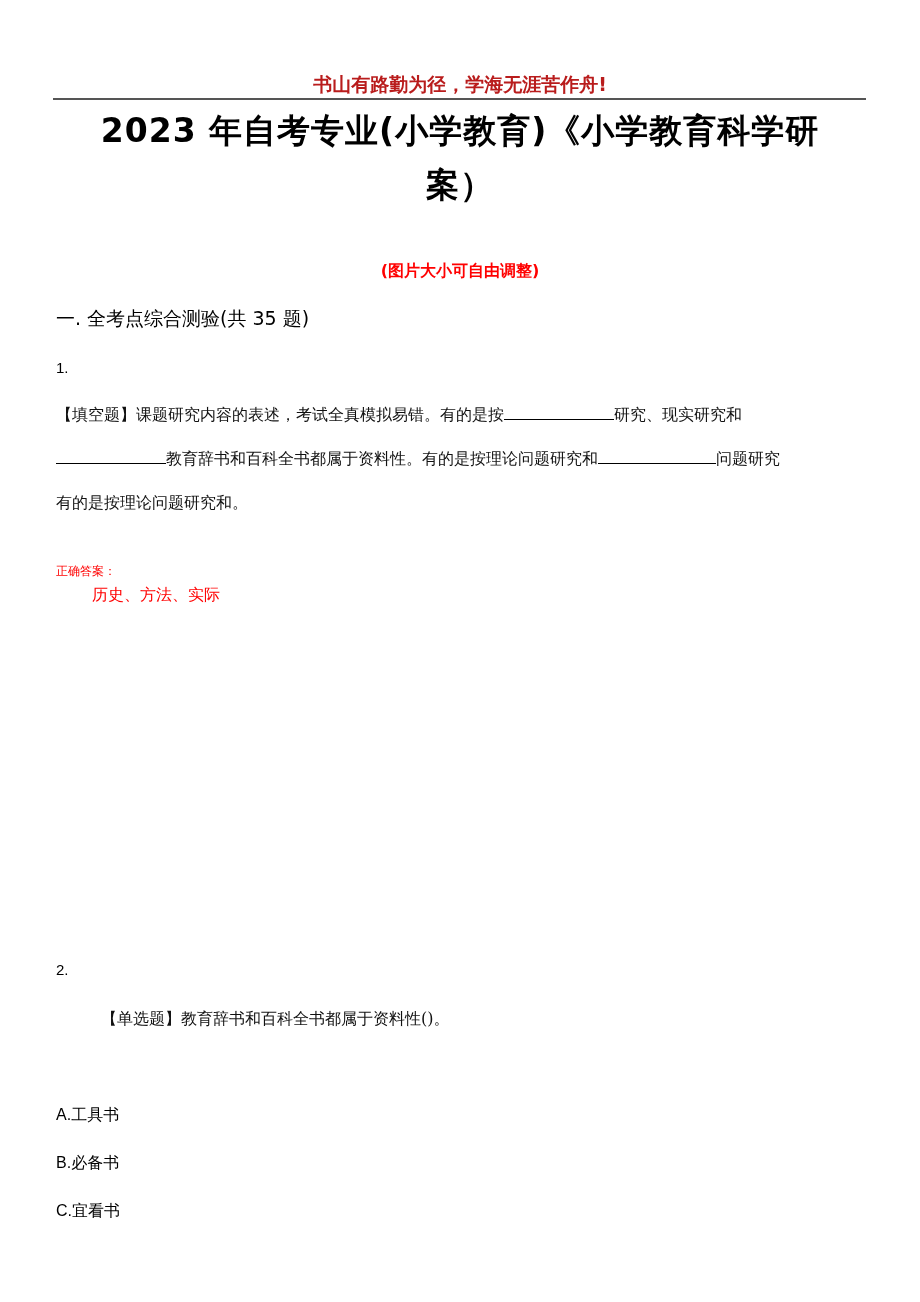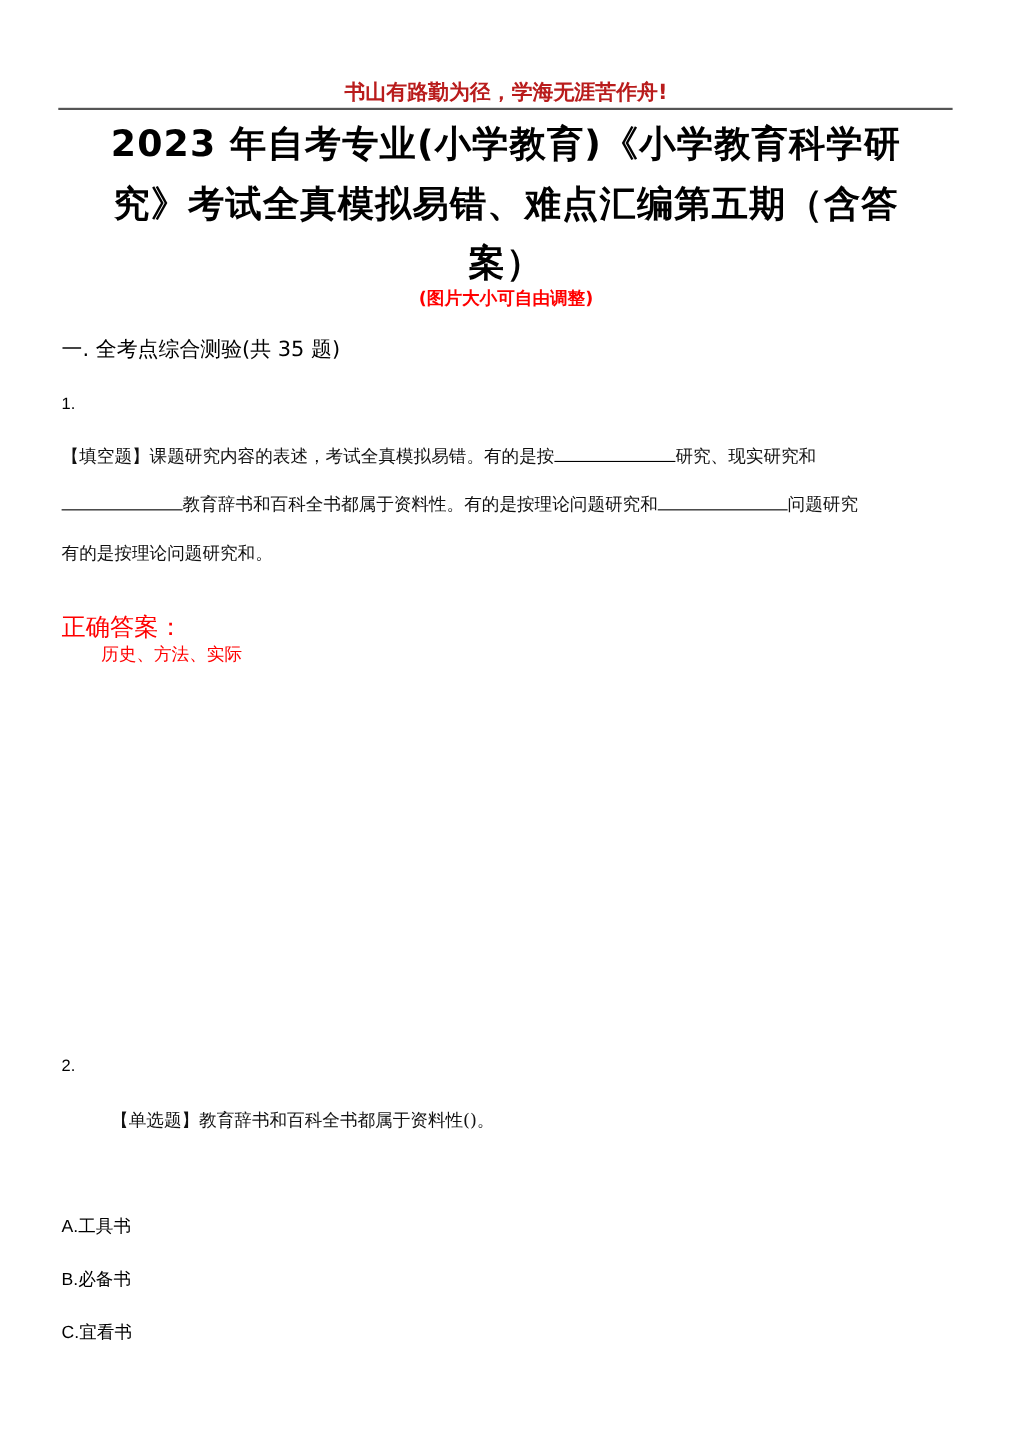--- a/index.html
+++ b/index.html
@@ -65,21 +65,21 @@
     }
     .blank {
       display: inline-block;
       border-bottom: 1px solid #000;
       height: 14px;
       vertical-align: baseline;
     }
     .answer-label {
       top: 560px; left: 56px;
       color: #ff0000;
-      font-size: 22px;
+      font-size: 12px;
       line-height: 22px;
     }
     .answer-value {
       top: 584px; left: 92px;
       color: #ff0000;
       font-size: 16px;
       line-height: 22px;
     }
     .option {
       left: 56px;
@@ -94,21 +94,20 @@
     }
   </style>
 </head>
 <body>
 
 <div class="abs motto">书山有路勤为径，学海无涯苦作舟!</div>
 <div class="abs header-rule"></div>
 
 <div class="abs doc-title">
   <div>2023 年自考专业(小学教育)《小学教育科学研</div>
-  <div>究》考试全真模拟易错、难点汇编第五期（含答</div>
   <div>案）</div>
 </div>
 
 <div class="abs subtitle-note">(图片大小可自由调整)</div>
 
 <div class="abs section-heading">一. 全考点综合测验(共 35 题)</div>
 
 <div class="abs q-num" style="top:358px;">1.</div>
 
 <div class="abs q-text" style="top:393px;">

